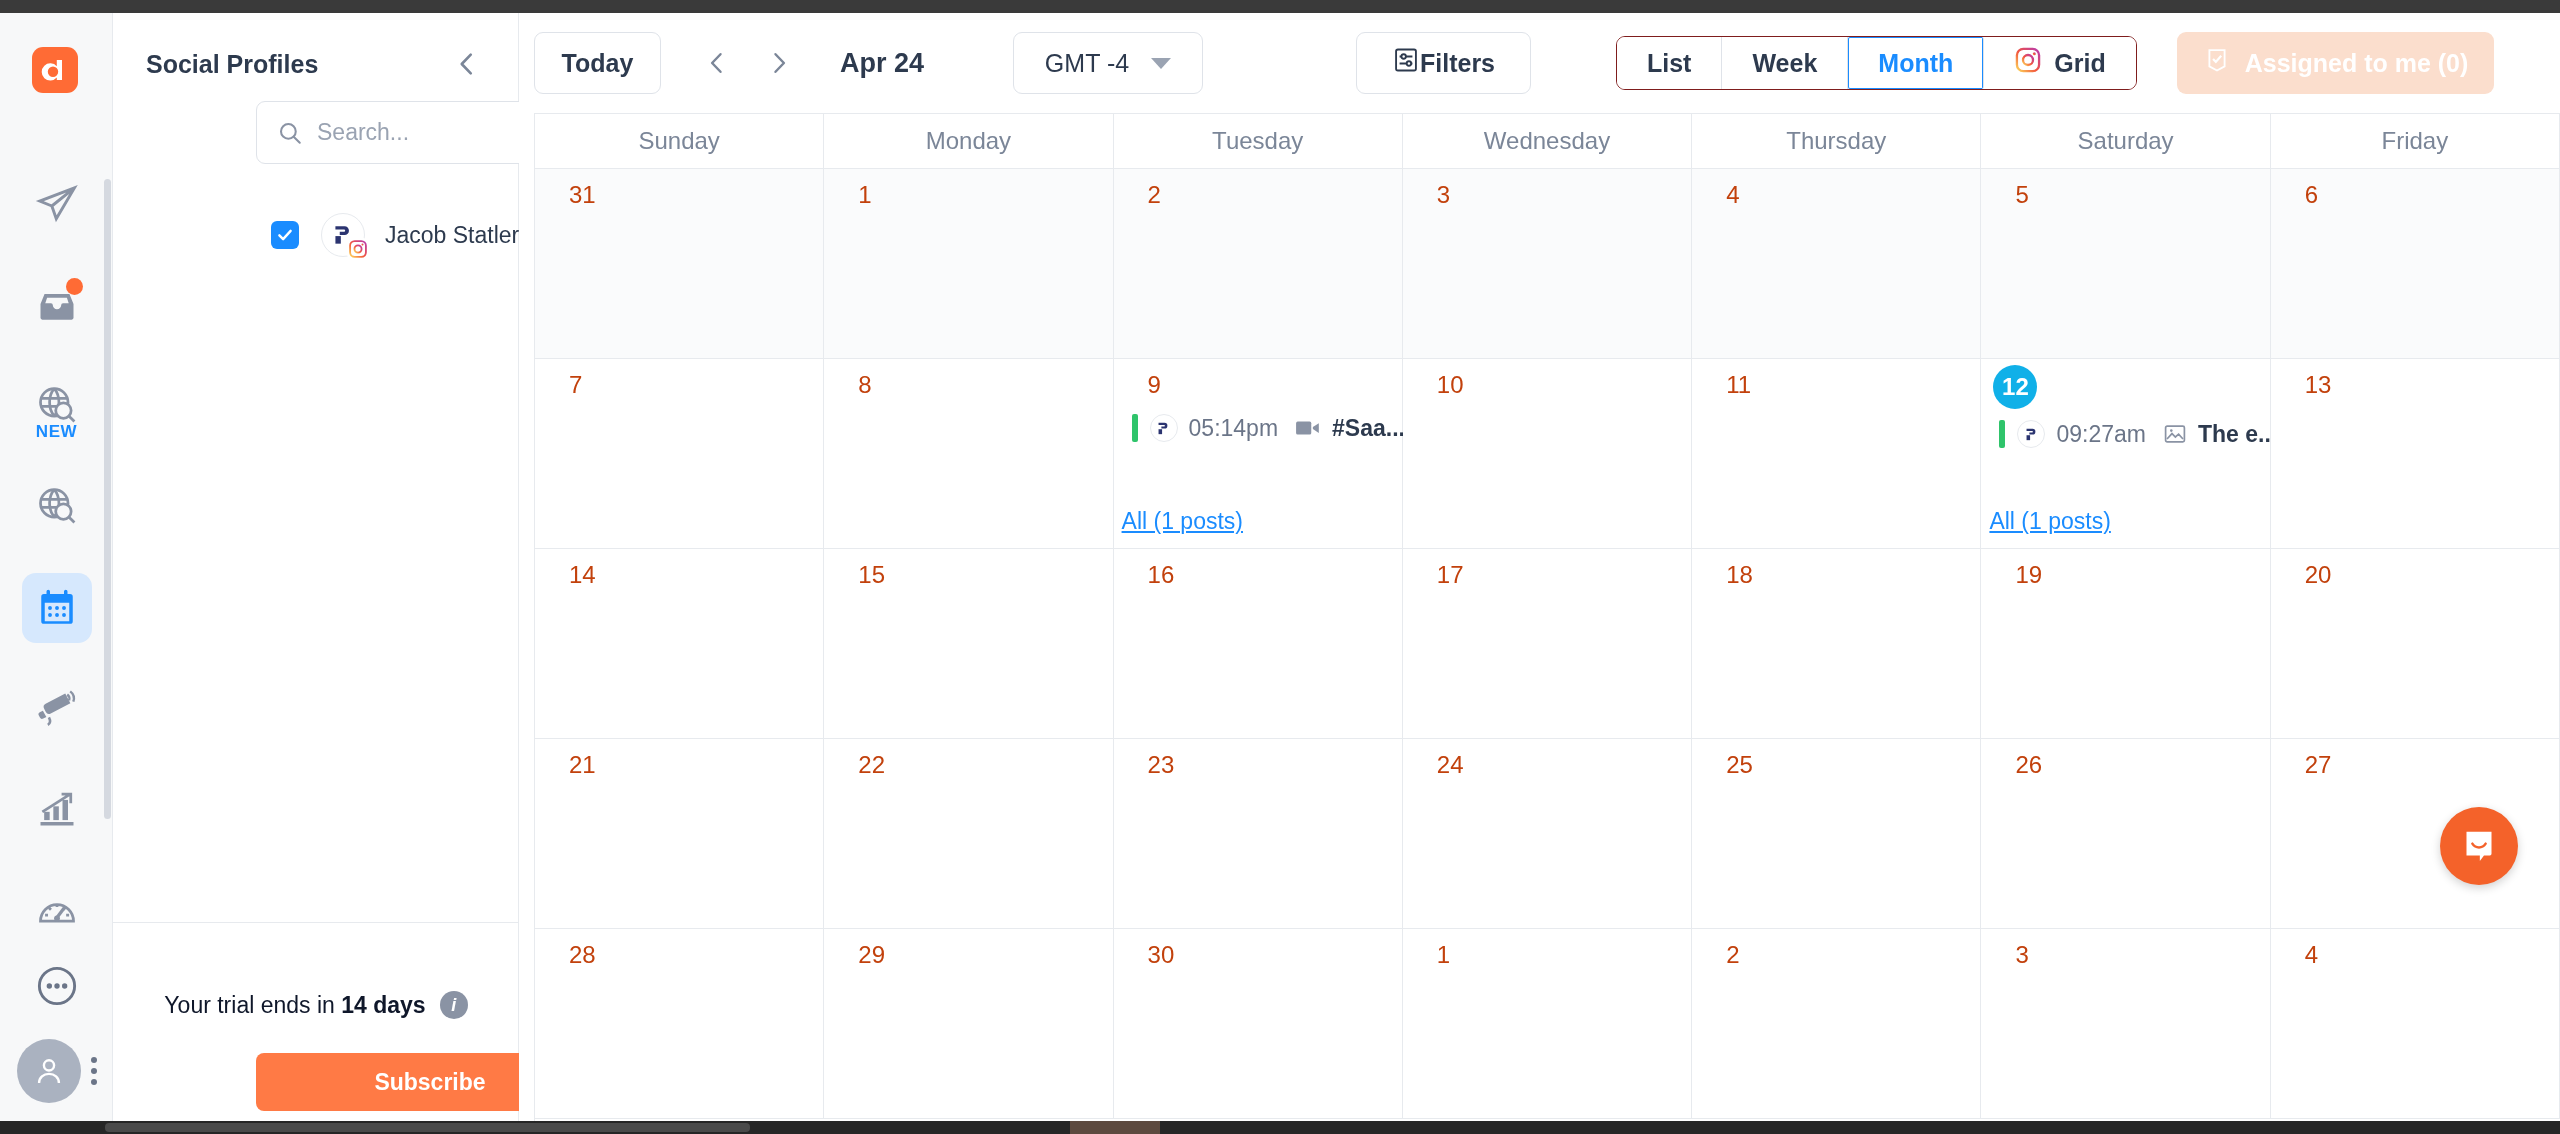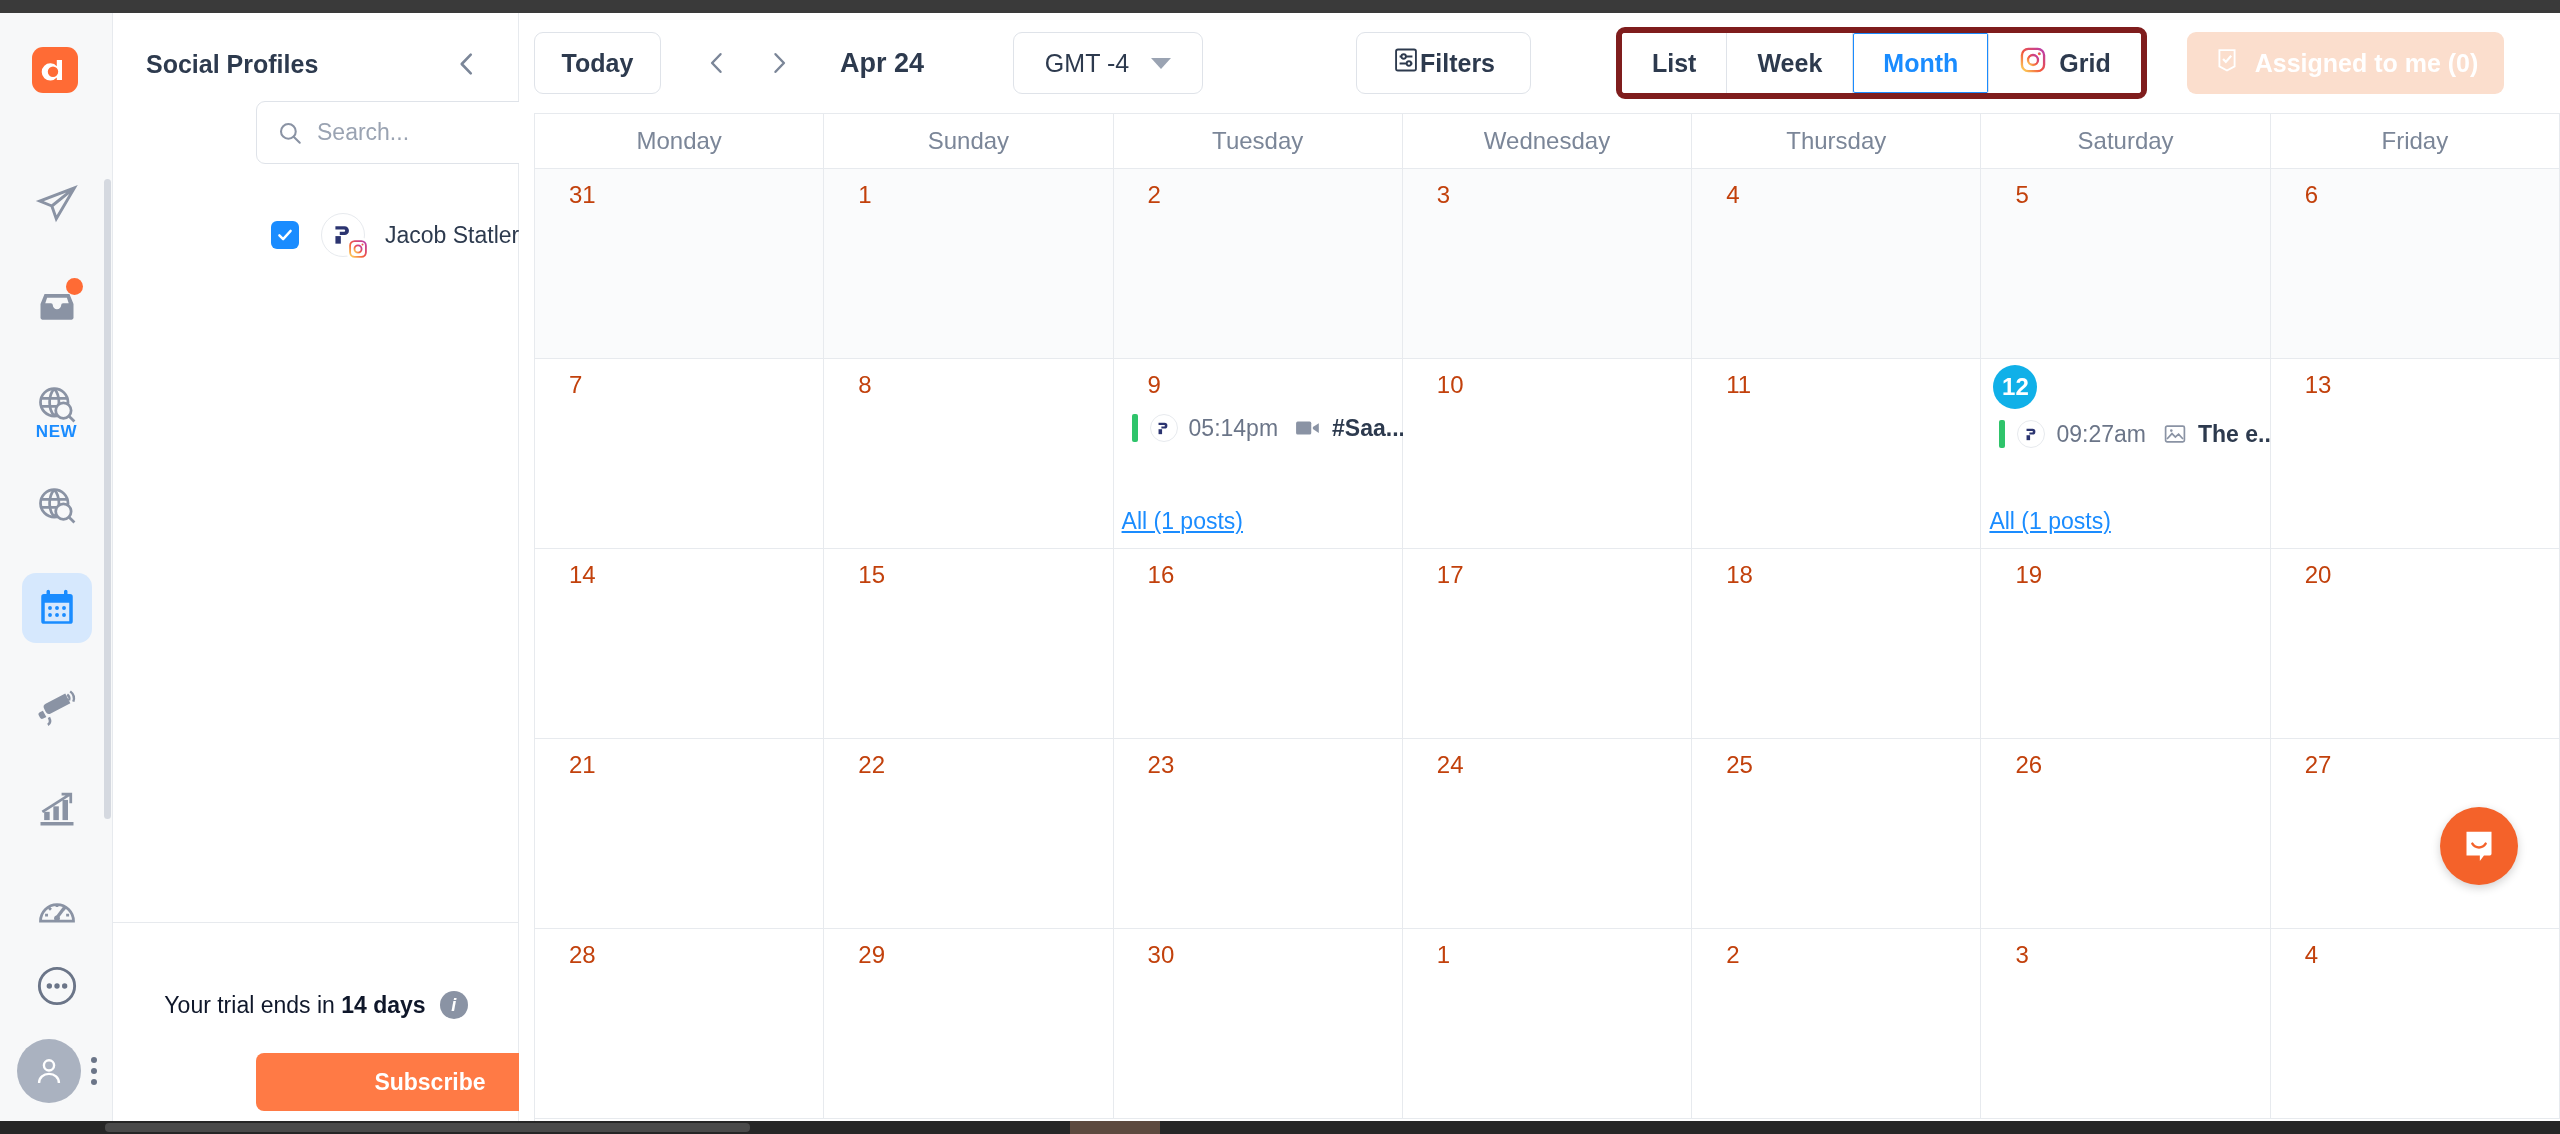--- a/index.html
+++ b/index.html
@@ -246,23 +246,23 @@
     border-top: 11px solid #9aa3b2;
   }
   .filters {
     margin-left: 153px;
     width: 175px; height: 62px;
     display: flex; align-items: center; justify-content: center;
     font-size: 25px; font-weight: 700;
   }
   .viewgroup {
     margin-left: 85px;
-    height: 72px;
+    height: 54px;
     display: flex; align-items: stretch;
-    border: 6px solid #7f1d1d; border-radius: 9px;
+    border: 1px solid #7f1d1d; border-radius: 9px;
     overflow: hidden;
     justify-content: space-between;
   }
   .viewbtn {
     border: none; background: #fff;
     border-right: 1px solid #dfe3e9;
     font-family: "Liberation Sans", sans-serif;
     font-size: 25px; font-weight: 700; color: #2d3a4e;
     padding: 0 30px; cursor: pointer;
     display: flex; align-items: center; justify-content: center; gap: 12px;
@@ -631,22 +631,22 @@
             <path d="M8.6 11.2 11 13.6 15.6 8.4" stroke-width="1.9"></path>
           </svg>
         </span>
         <span>Assigned to me (0)</span>
       </button>
     </div>
 
     <div class="cal">
 
       <div class="cal-head">
+        <div class="dow">Sunday</div>
         <div class="dow">Monday</div>
-        <div class="dow">Sunday</div>
         <div class="dow">Tuesday</div>
         <div class="dow">Wednesday</div>
         <div class="dow">Thursday</div>
         <div class="dow">Saturday</div>
         <div class="dow">Friday</div>
       </div>
 
       <div class="cal-body" id="cal-body">
           <div class="cal-row other">
             <div class="cal-cell">

